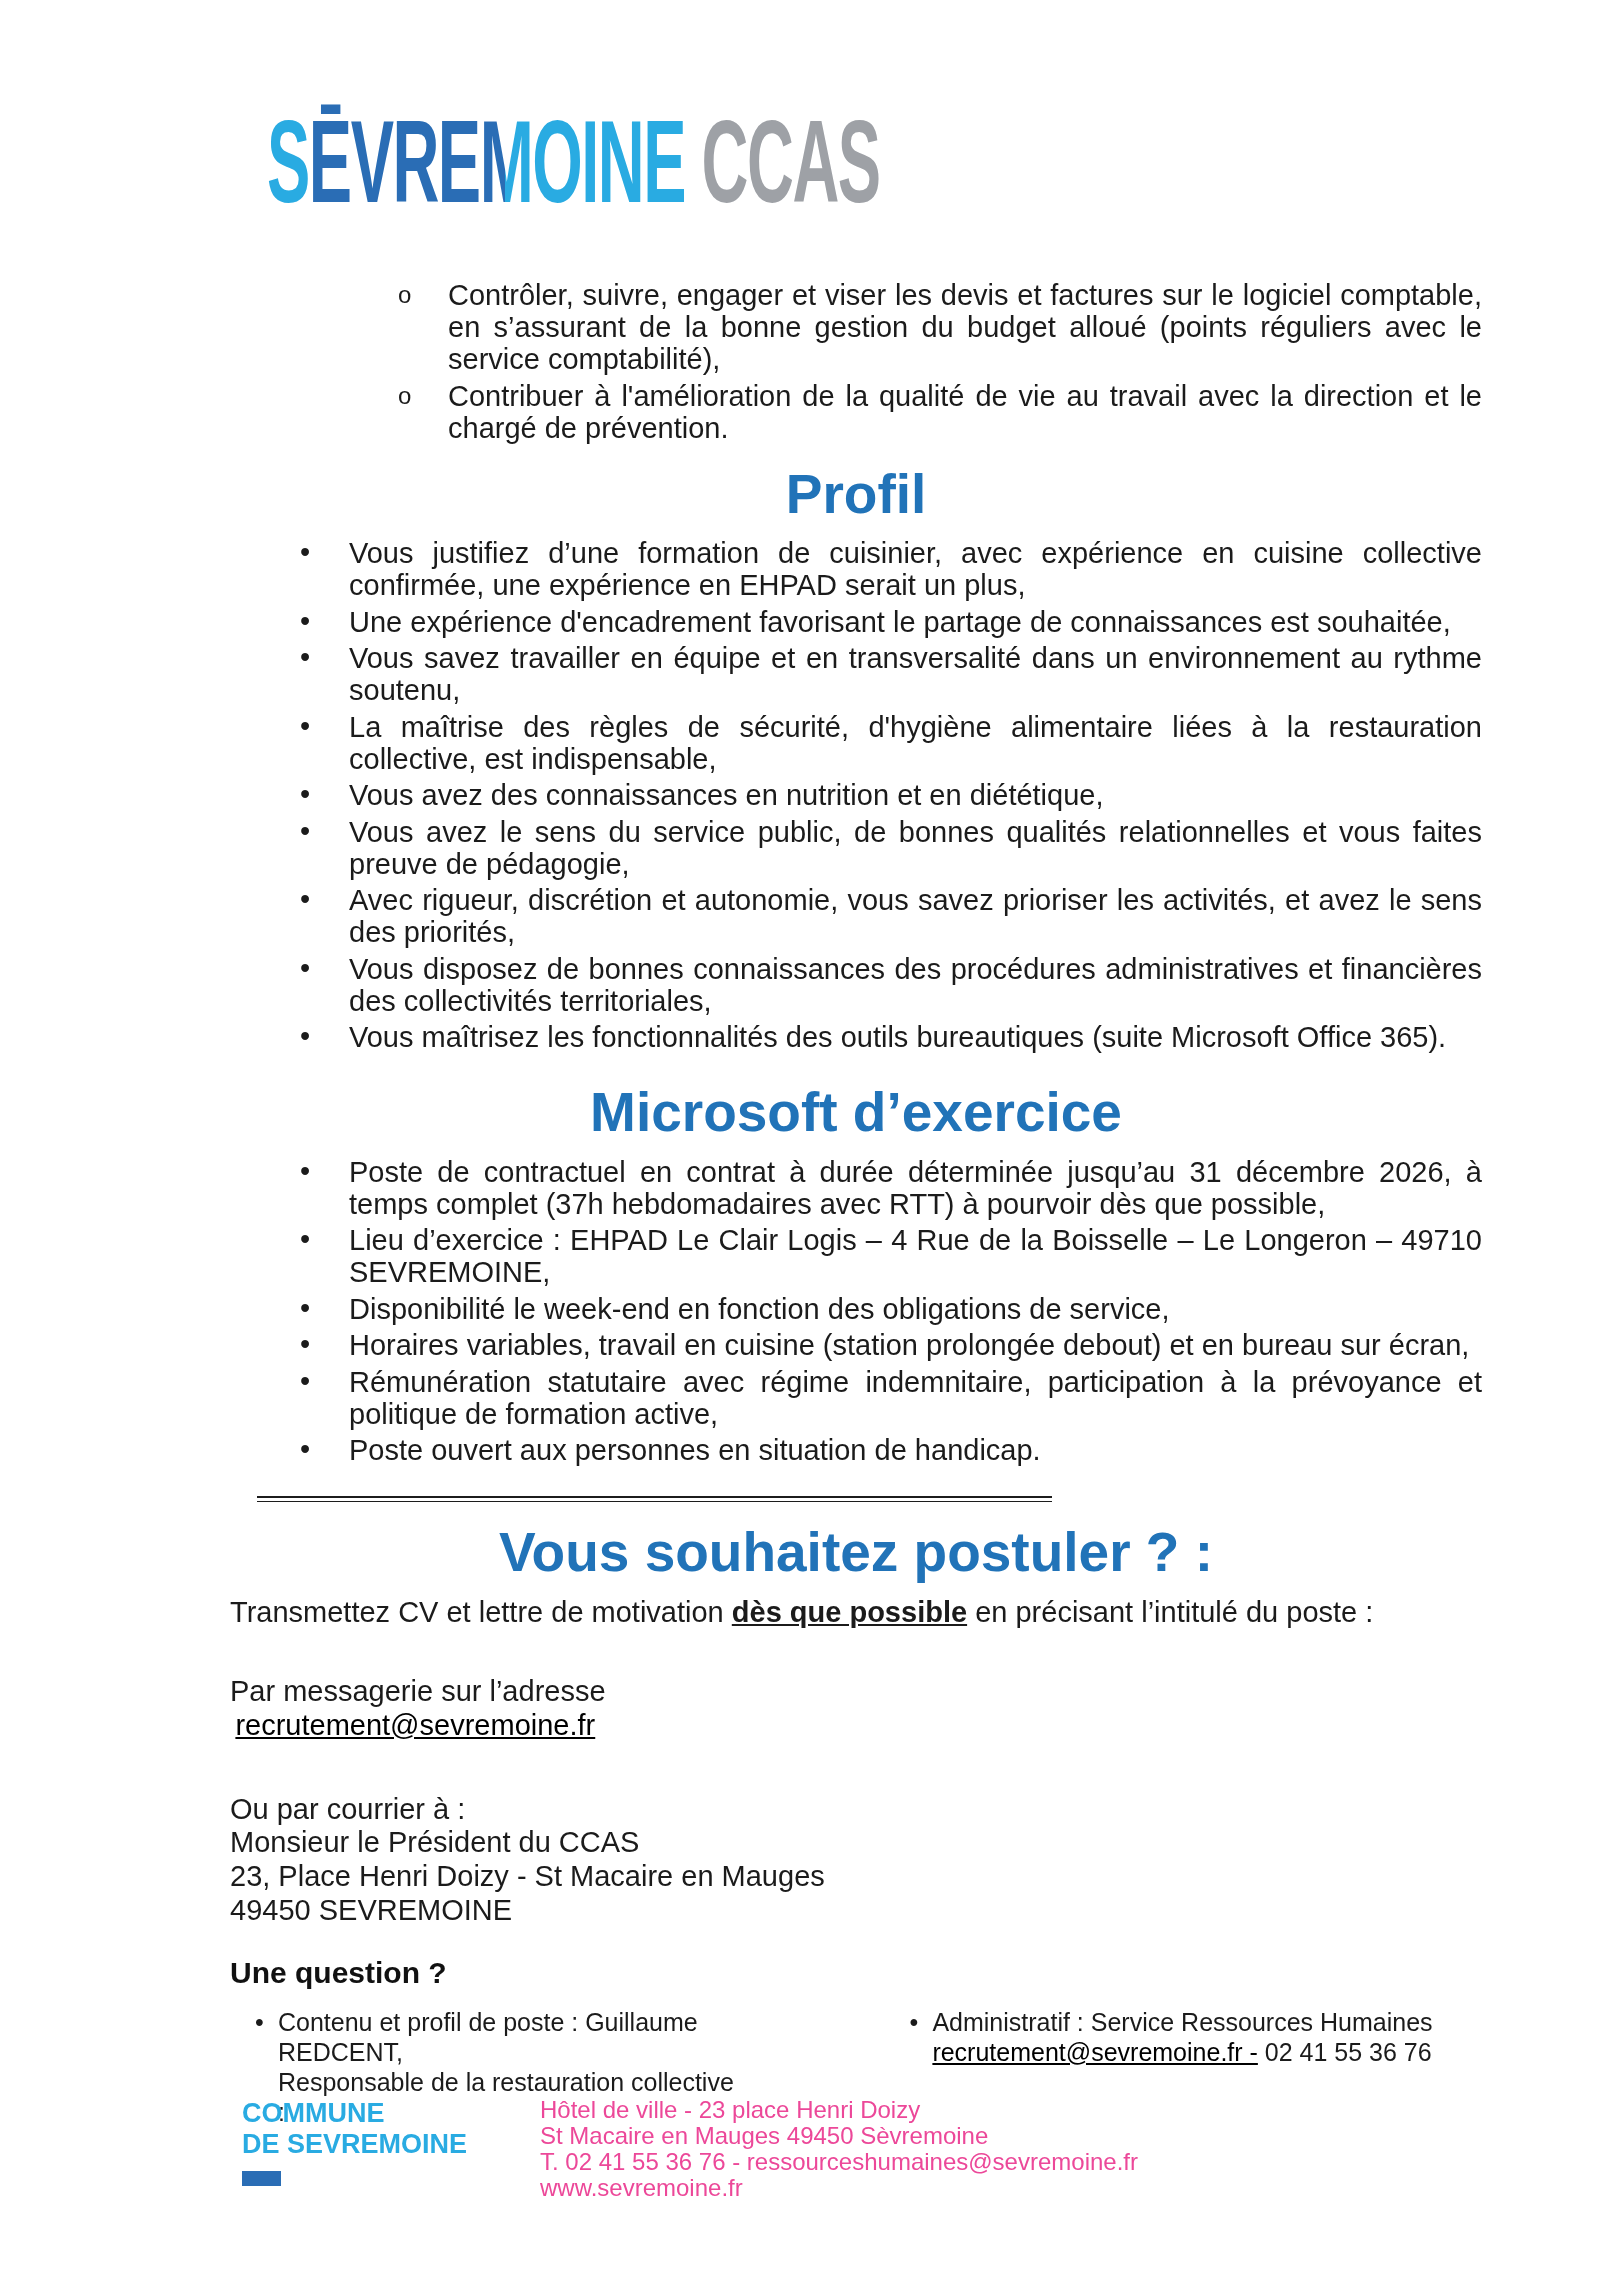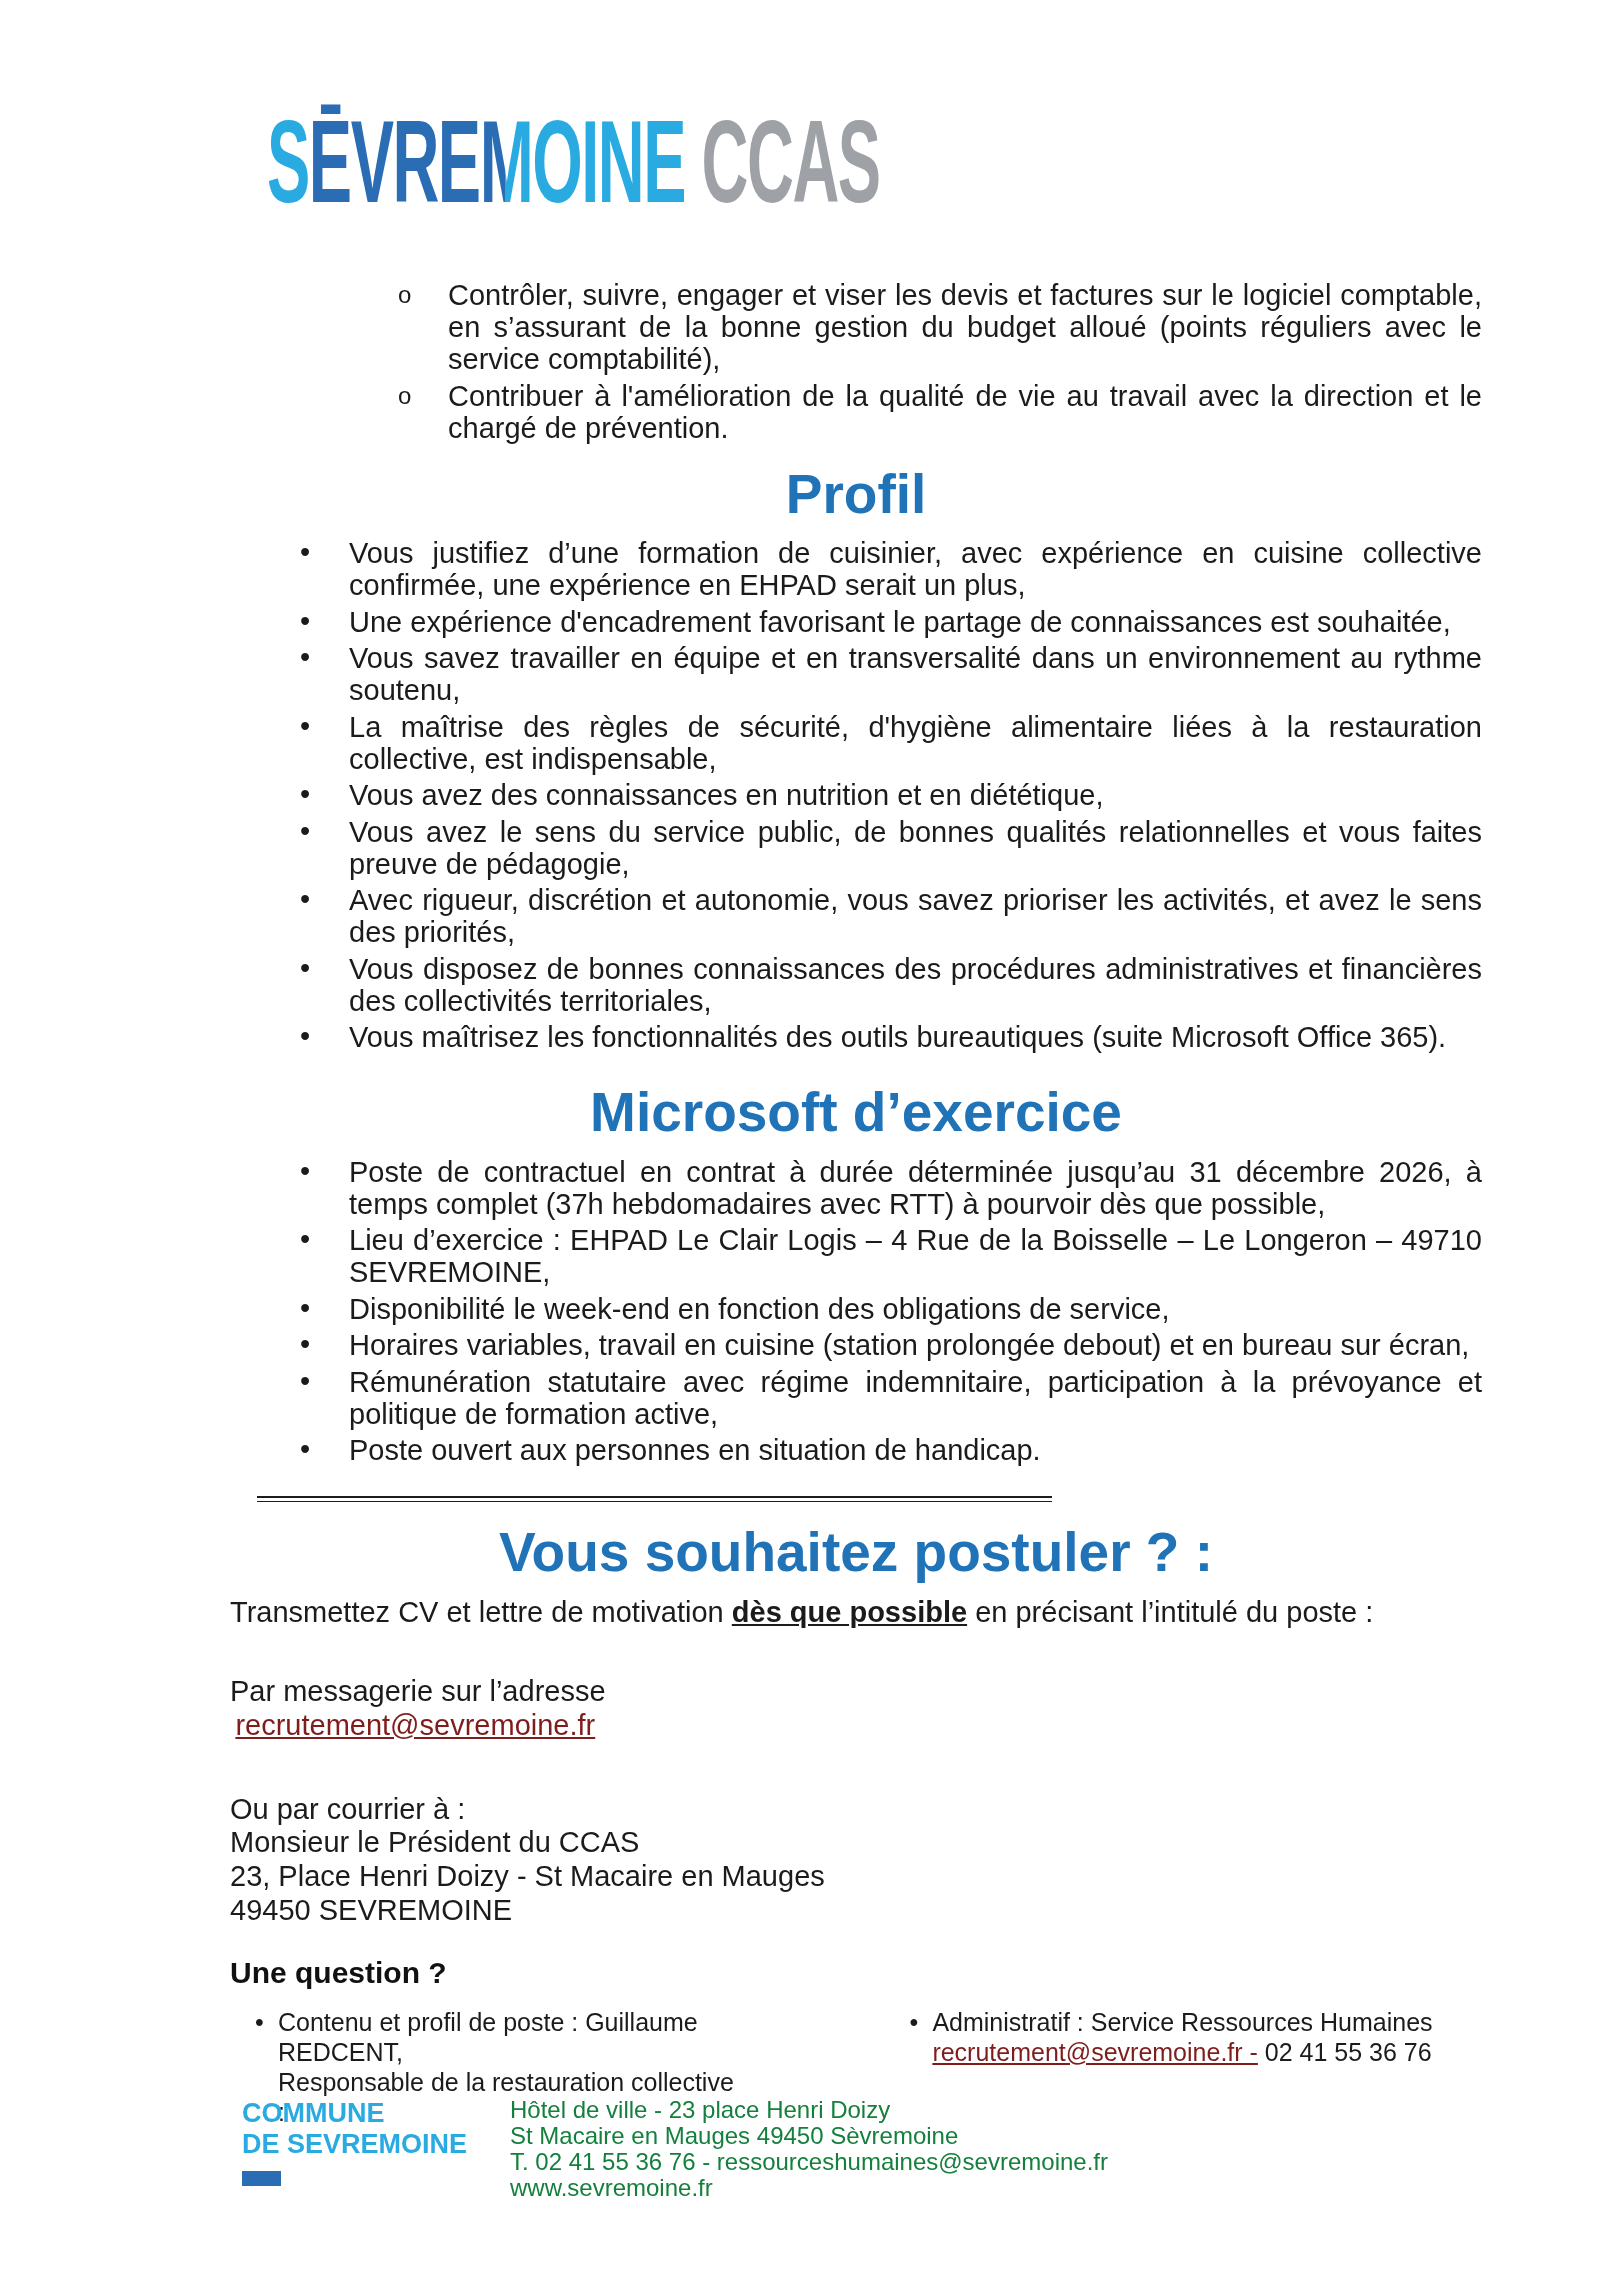--- a/index.html
+++ b/index.html
@@ -56,21 +56,21 @@
   .rule{
     width:795px;height:2.7px;
     margin:30px 0 16px 27px;
     border-top:2.7px solid #1c1c1c;
     border-bottom:0.9px solid #1c1c1c;
   }
 
   .para{margin:0;}
   .transmettez{}
   .bold-underline{font-weight:bold;text-decoration:underline;}
-  .link{color:#7f1d1d;text-decoration:underline;cursor:pointer;}
+  .link{color:#000000;text-decoration:underline;cursor:pointer;}
 
   .messagerie-label{margin-top:47px;}
   .email-line{padding-left:5.4px;line-height:36px;}
   .courrier-label{margin-top:50px;}
   .address div{line-height:34px;}
 
   h3{font-size:30px;font-weight:bold;margin:30px 0 0 0;color:#111;}
 
   
   .q-cols{display:flex;margin-top:18px;font-size:25px;line-height:30px;}
@@ -80,22 +80,22 @@
   .q-bullet{width:23px;flex:0 0 23px;}
   .q-text{flex:1;}
 
   
   .footer-brand{
     position:absolute;left:242px;top:2098px;
     color:#29abe2;font-size:27px;font-weight:bold;line-height:31px;
   }
   .footer-square{width:39px;height:15px;background:#2a6db5;margin-top:10.7px;}
   .footer-info{
-    position:absolute;left:510px;top:2097px;
-    color:#15803d;font-size:24px;line-height:26px;
+    position:absolute;left:540px;top:2097px;
+    color:#ec4899;font-size:24px;line-height:26px;
   }
 </style>
 </head>
 <body>
 
 <div class="page">
 
   <div class="logo">
     <span class="logo-text"><span class="tone-cyan">S</span><span class="tone-dark">ĒVRE</span><span class="tone-split">M</span><span class="tone-cyan">OINE</span><span class="tone-gray"> CCAS</span></span>
   </div>

